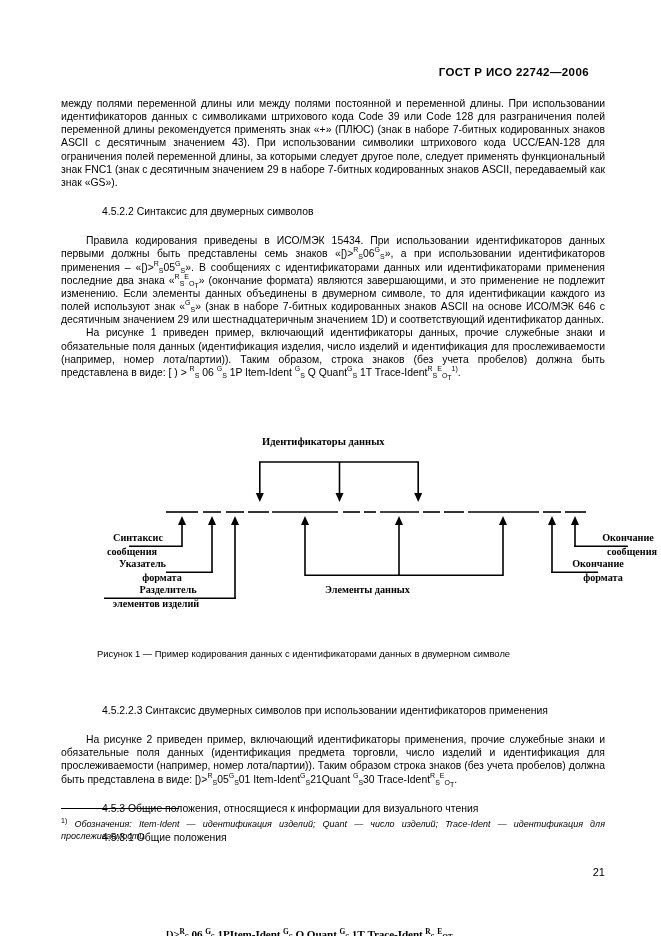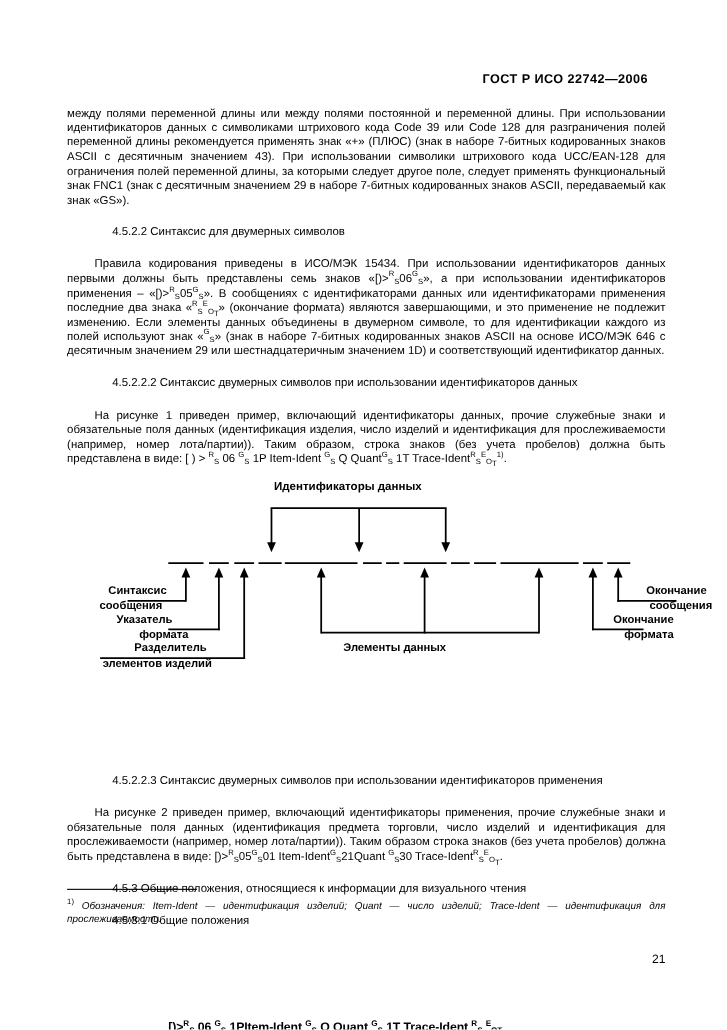--- a/index.html
+++ b/index.html
@@ -60,24 +60,25 @@
   sup, sub {
     font-size: 7px;
     line-height: 0;
   }
   sup { vertical-align: 5px; }
   sub { vertical-align: -2px; }
 
   
   .figure {
     position: absolute;
-    left: 3px;
+    left: 16px;
     top: 436px;
     width: 645px;
     height: 205px;
+    font-family: Liberation Serif, serif;
   }
   .fig-title {
     position: absolute;
     left: 246px;
     top: 0px;
     font-size: 10.5px;
     font-weight: bold;
     white-space: nowrap;
   }
   .code-row {
@@ -152,21 +153,20 @@
   <div class="doc-header">ГОСТ Р ИСО 22742—2006</div>
 
   <div class="body-col">
 
     <p class="para">между полями переменной длины или между полями постоянной и переменной длины. При использовании идентификаторов данных с символиками штрихового кода Code 39 или Code 128 для разграничения полей переменной длины рекомендуется применять знак «+» (ПЛЮС) (знак в наборе 7-битных кодированных знаков ASCII с десятичным значением 43). При использовании символики штрихового кода UCC/EAN-128 для ограничения полей переменной длины, за которыми следует другое поле, следует применять функциональный знак FNC1 (знак с десятичным значением 29 в наборе 7-битных кодированных знаков ASCII, передаваемый как знак «GS»).</p>
 
     <p class="head">4.5.2.2 Синтаксис для двумерных символов</p>
 
     <p class="para indent"><span>Правила кодирования приведены в ИСО/МЭК 15434. При использовании идентификаторов данных первыми должны быть представлены семь знаков «[)&gt;</span><sup>R</sup><sub>S</sub><span>06</span><sup>G</sup><sub>S</sub><span>», а при использовании идентификаторов применения – «[)&gt;</span><sup>R</sup><sub>S</sub><span>05</span><sup>G</sup><sub>S</sub><span>». В сообщениях с идентификаторами данных или идентификаторами применения последние два знака «</span><sup>R</sup><sub>S</sub><sup>E</sup><sub>O<sub>T</sub></sub><span>» (окончание формата) являются завершающими, и это применение не подлежит изменению. Если элементы данных объединены в двумерном символе, то для идентификации каждого из полей используют знак «</span><sup>G</sup><sub>S</sub><span>» (знак в наборе 7-битных кодированных знаков ASCII на основе ИСО/МЭК 646 с десятичным значением 29 или шестнадцатеричным значением 1D) и соответствующий идентификатор данных.</span></p>
 
-    <p class="head">4.5.2.2.2 Синтаксис двумерных символов при использовании идентификаторов данных</p>
 
     <p class="para indent"><span>На рисунке 1 приведен пример, включающий идентификаторы данных, прочие служебные знаки и обязательные поля данных (идентификация изделия, число изделий и идентификация для прослеживаемости (например, номер лота/партии)). Таким образом, строка знаков (без учета пробелов) должна быть представлена в виде: [ ) &gt; </span><sup>R</sup><sub>S</sub><span> 06 </span><sup>G</sup><sub>S</sub><span> 1P Item-Ident </span><sup>G</sup><sub>S</sub><span> Q Quant</span><sup>G</sup><sub>S</sub><span> 1T Trace-Ident</span><sup>R</sup><sub>S</sub><sup>E</sup><sub>O<sub>T</sub></sub><sup>1)</sup>.</p>
 
   </div>
 
   <div class="figure">
 
     <div class="fig-title">Идентификаторы данных</div>
 
     <svg width="661" height="60" style="position:absolute;left:0;top:14px;">
@@ -243,20 +243,21 @@
 
     <div class="lbl" style="left:309px; top:148px; width:160px; text-align:left;">Элементы данных</div>
 
     <div class="lbl" style="left:570px; top:96px; width:84px; text-align:center;">Окончание</div>
     <div class="lbl" style="left:574px; top:110px; width:84px; text-align:center;">сообщения</div>
 
     <div class="lbl" style="left:540px; top:122px; width:84px; text-align:center;">Окончание</div>
     <div class="lbl" style="left:545px; top:136px; width:84px; text-align:center;">формата</div>
   </div>
 
+  <div class="fig-cap">Рисунок 1 — Пример кодирования данных с идентификаторами данных в двумерном символе</div>
 
   <div class="body-col" style="top:688px;">
 
     <p class="head">4.5.2.2.3 Синтаксис двумерных символов при использовании идентификаторов применения</p>
 
     <p class="para indent"><span>На рисунке 2 приведен пример, включающий идентификаторы применения, прочие служебные знаки и обязательные поля данных (идентификация предмета торговли, число изделий и идентификация для прослеживаемости (например, номер лота/партии)). Таким образом строка знаков (без учета пробелов) должна быть представлена в виде: [)&gt;</span><sup>R</sup><sub>S</sub><span>05</span><sup>G</sup><sub>S</sub><span>01 Item-Ident</span><sup>G</sup><sub>S</sub><span>21Quant </span><sup>G</sup><sub>S</sub><span>30 Trace-Ident</span><sup>R</sup><sub>S</sub><sup>E</sup><sub>O<sub>T</sub></sub>.</p>
 
     <p class="head head-b">4.5.3  Общие положения, относящиеся к информации для визуального чтения</p>
     <p class="head">4.5.3.1  Общие положения</p>
   </div>

